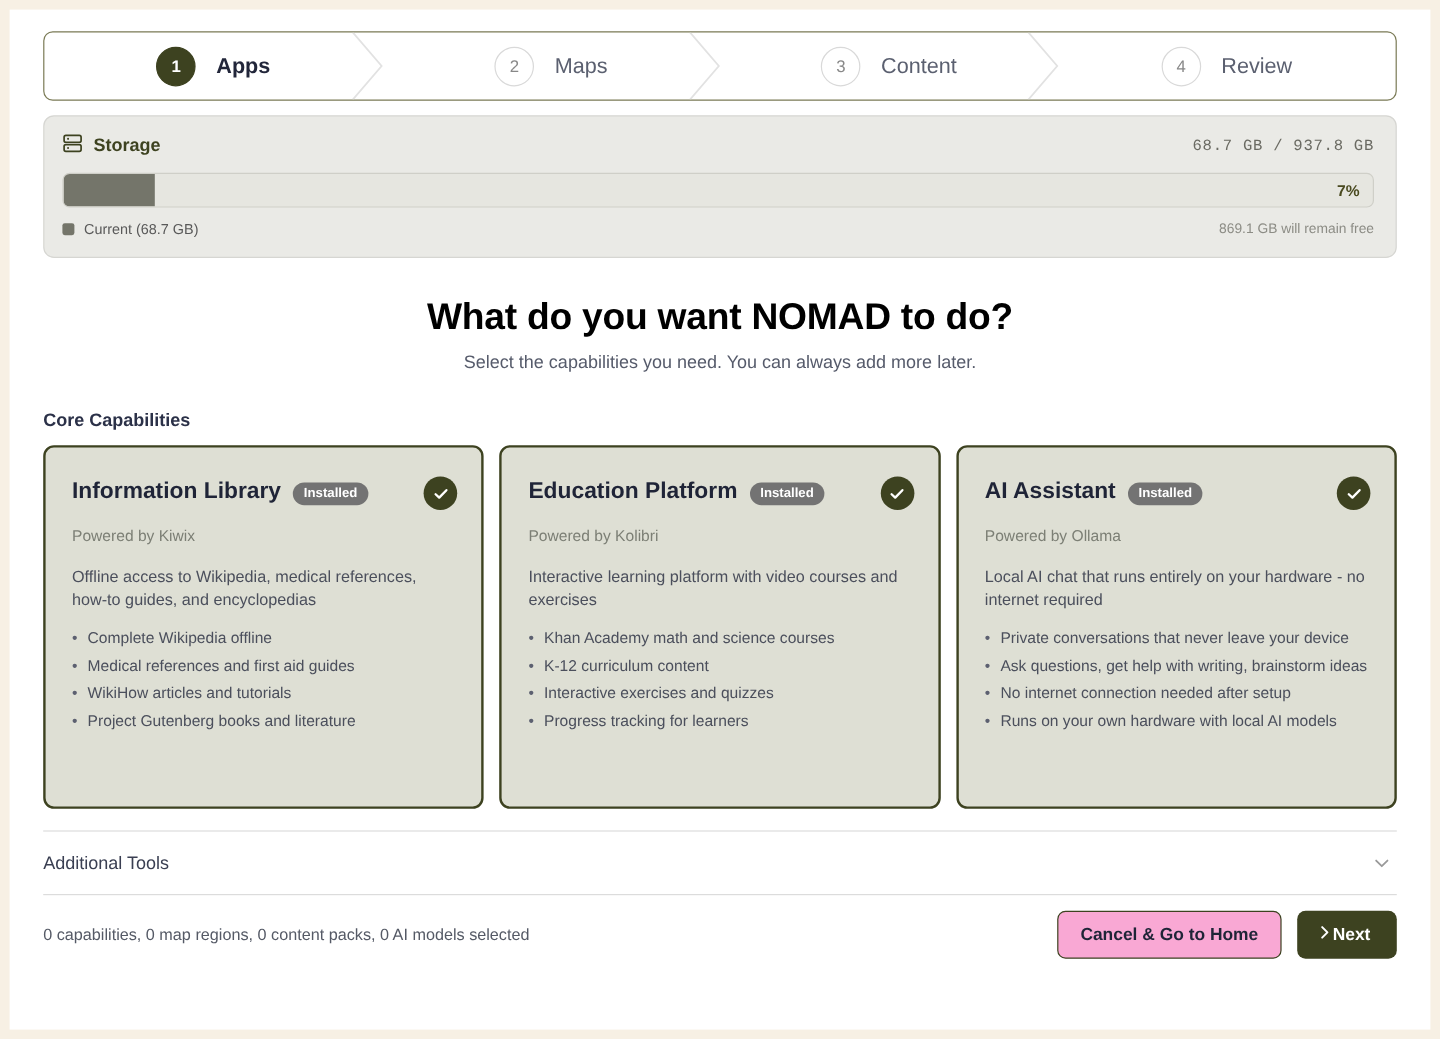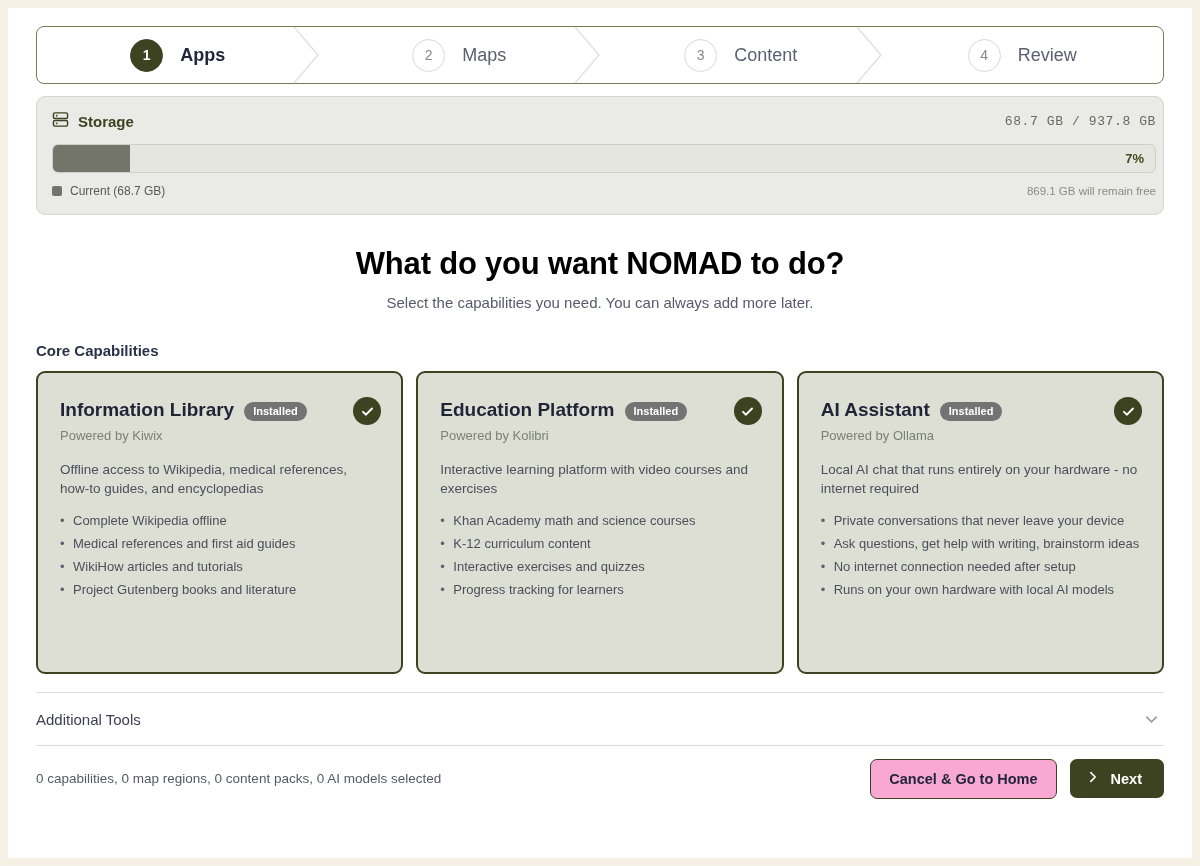--- a/index.html
+++ b/index.html
@@ -77,21 +77,21 @@
     color: #22263a;
     font-weight: 600;
   }
 
   
   .storage {
     margin-top: 12px;
     background: #eaeae6;
     border: 1px solid #d6d6d2;
     border-radius: 9px;
-    padding: 13px 7px 12px 15px;
+    padding: 13px 18px 12px 15px;
     height: 119px;
   }
   .storage-head {
     display: flex;
     align-items: center;
     justify-content: space-between;
     height: 22px;
   }
   .storage-title {
     display: flex; align-items: center; gap: 9px;
@@ -209,21 +209,21 @@
   .badge {
     background: #737373;
     color: #ffffff;
     font-size: 11px;
     font-weight: bold;
     border-radius: 10px;
     padding: 3px 9px 4px 9px;
     white-space: nowrap;
   }
   .card-powered {
-    margin-top: 7px;
+    margin-top: 18px;
     font-size: 13px;
     color: #7c7f75;
   }
   .card-desc {
     margin-top: 17px;
     font-size: 13.5px;
     line-height: 19px;
     color: #4b4f5c;
   }
   .card-list {
@@ -287,21 +287,21 @@
     cursor: pointer;
   }
   .btn-next {
     background: #3d4220;
     border: none;
     border-radius: 7px;
     color: #ffffff;
     font-size: 14.5px;
     font-weight: bold;
     padding: 11px 22px 11px 16px;
-    display: flex; align-items: center; gap: 11px;
+    display: flex; align-items: center; 
     font-family: "Liberation Sans", sans-serif;
     cursor: pointer;
   }
 </style>
 </head>
 <body>
 
 <div class="app-frame">
 
   <div class="stepper">

